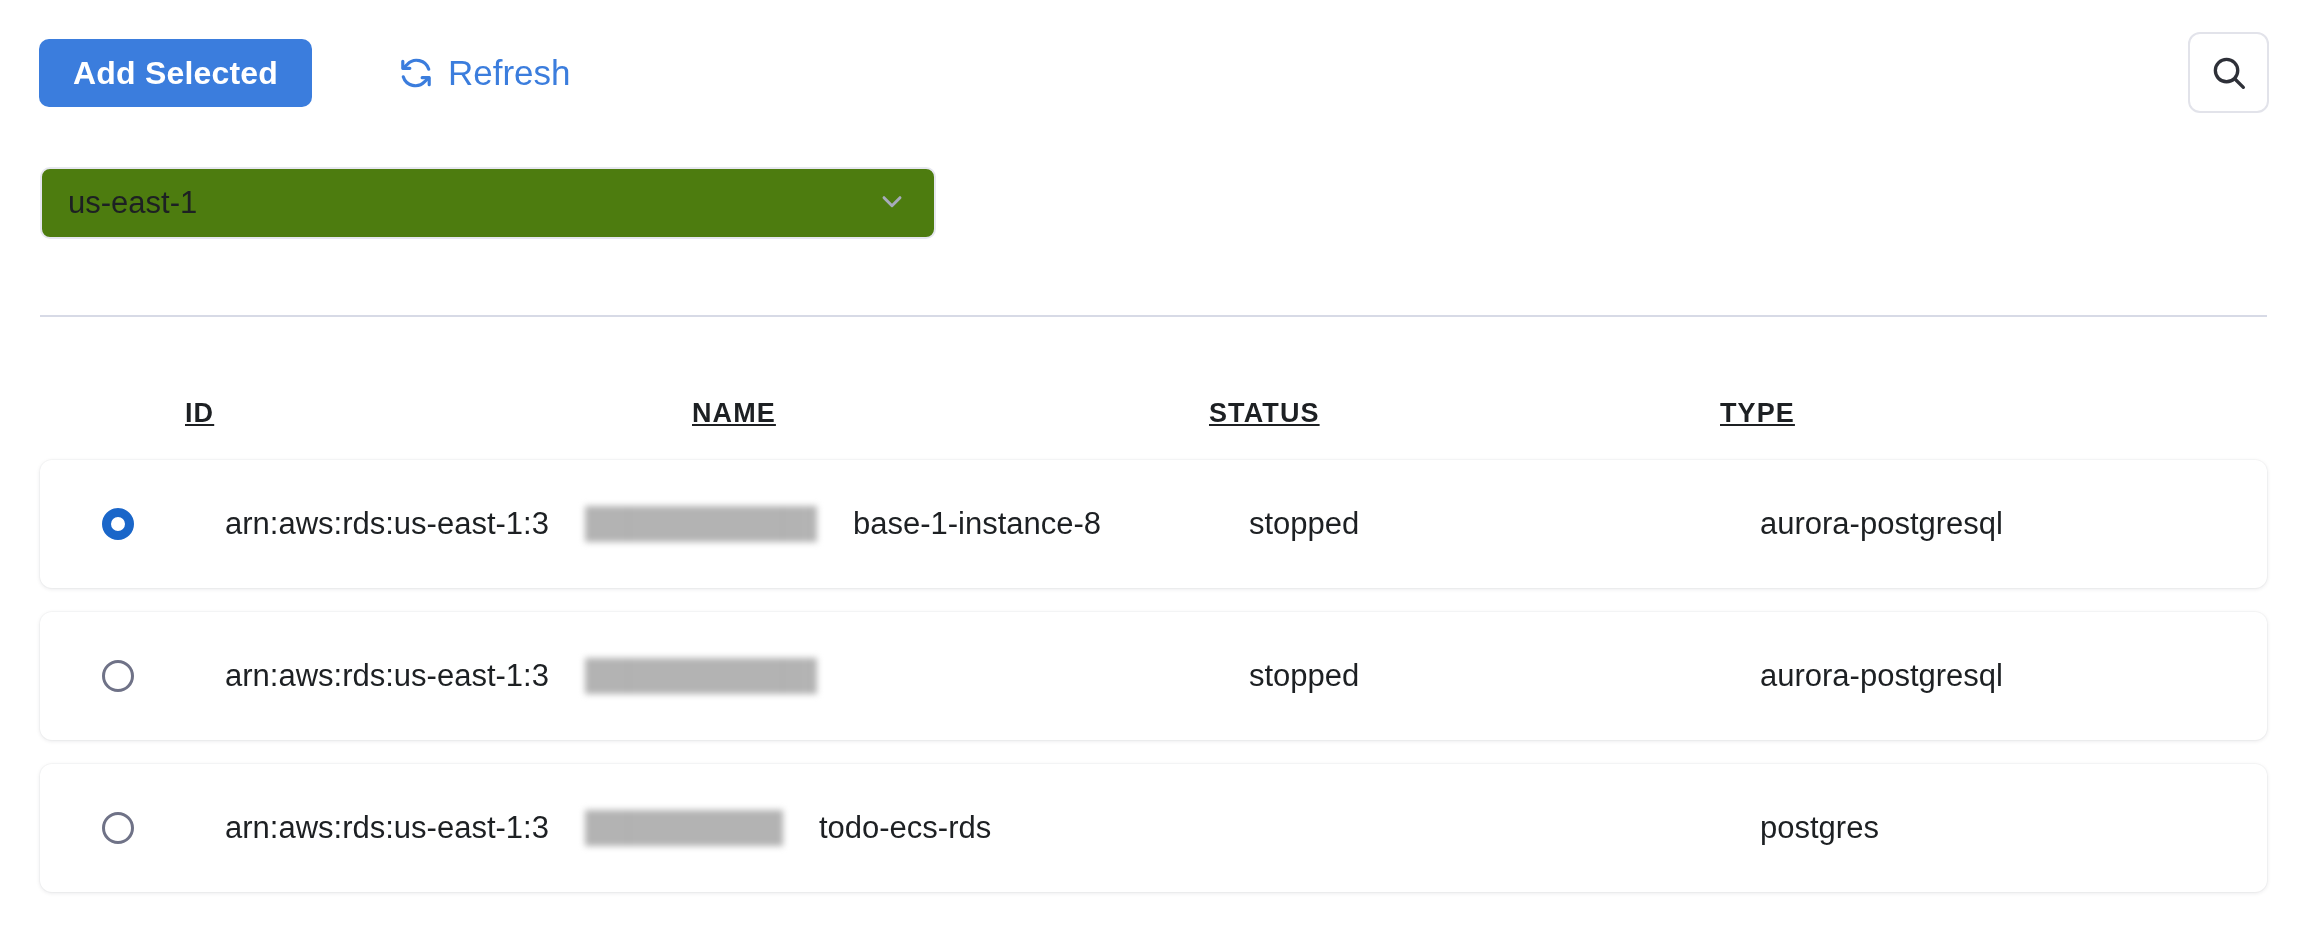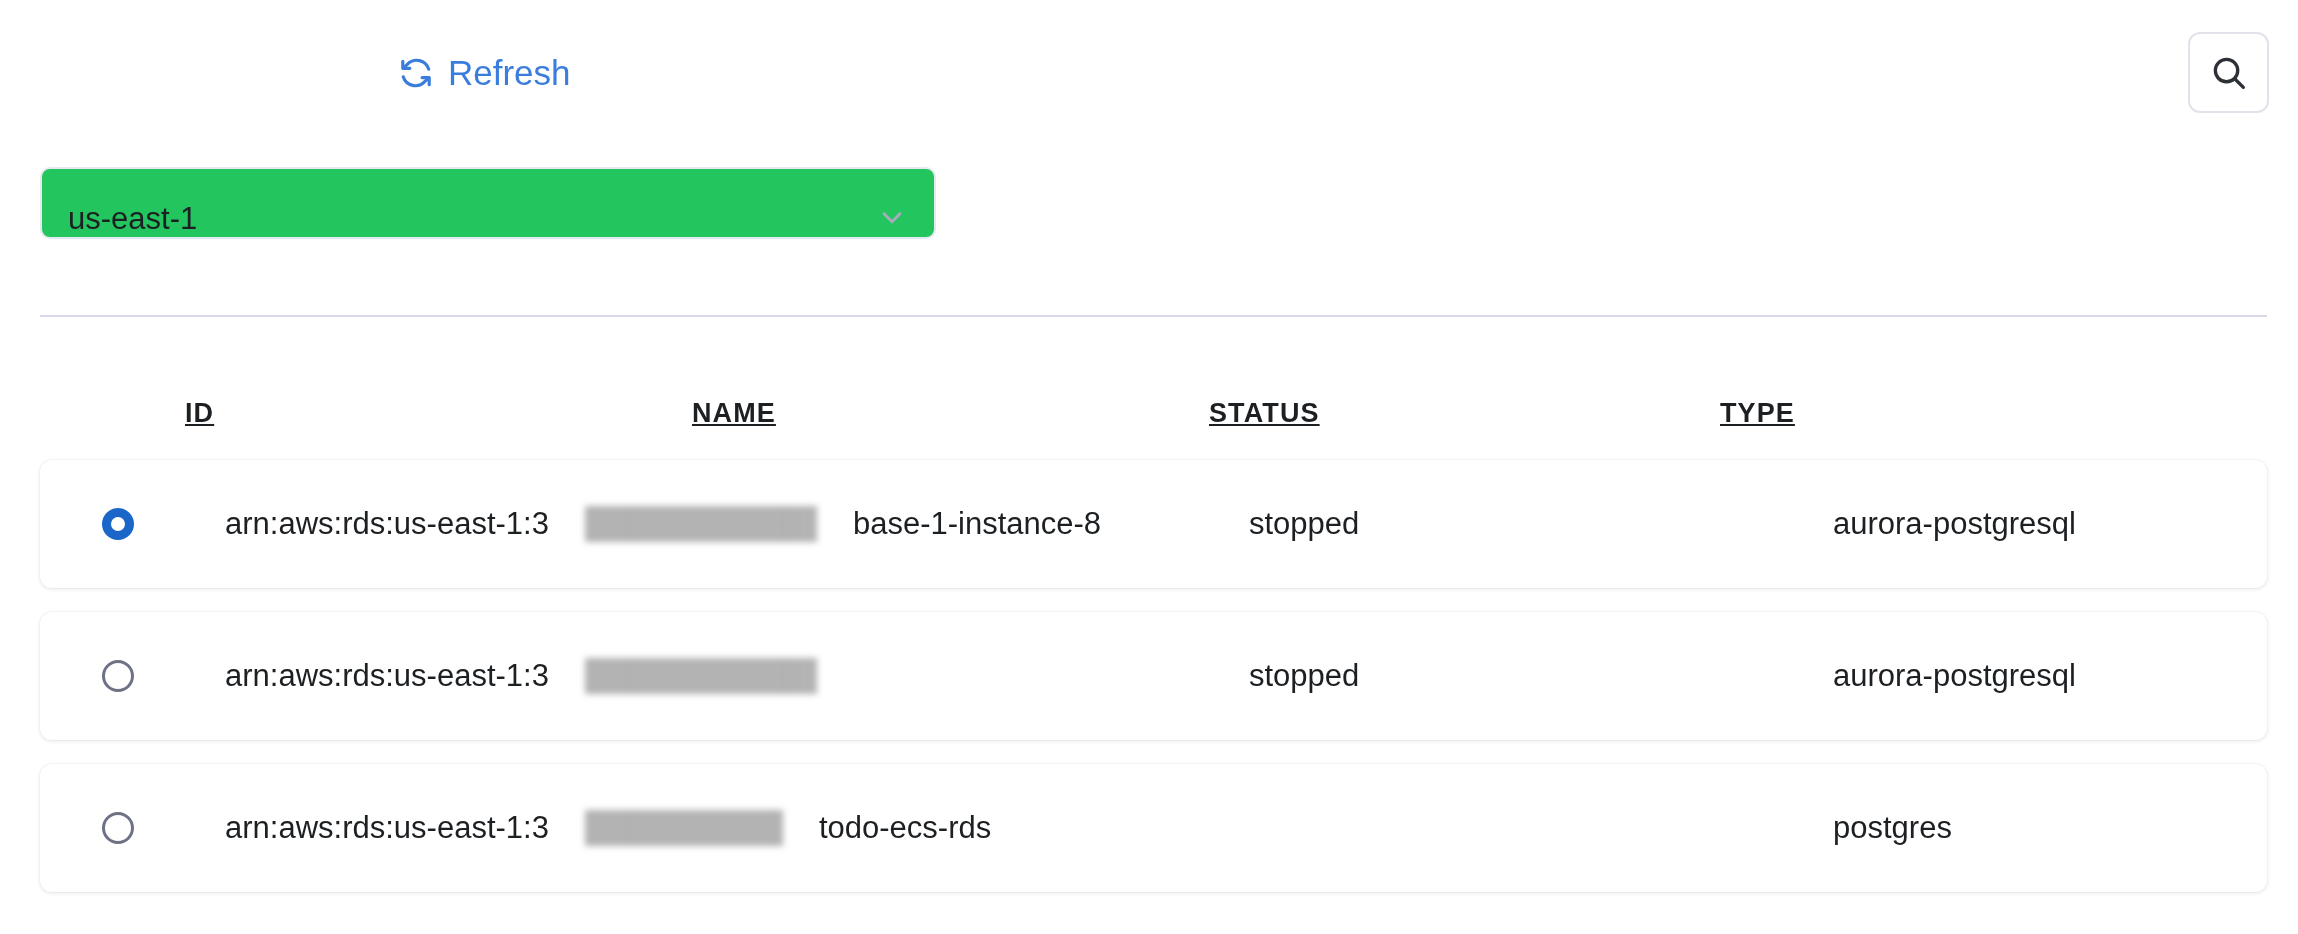--- a/index.html
+++ b/index.html
@@ -81,23 +81,23 @@
   
   .region-select {
     position: absolute;
     left: 40px;
     top: 167px;
     width: 896px;
     height: 72px;
     box-sizing: border-box;
     border: 2px solid #e6e7ef;
     border-radius: 10px;
-    background: #22c55e;
-    display: flex;
-    align-items: flex-end;
+    background: #4d7c0f;
+    display: flex;
+    align-items: center;
     padding: 0 26px;
     cursor: pointer;
   }
   .region-select .value {
     font-size: 31px;
     color: #1d2023;
     flex: 1;
   }
   .region-select .chev { display: block; }
 
@@ -153,21 +153,21 @@
     height: 128px;
     display: flex;
     align-items: center;
     font-size: 31px;
     color: #1d2023;
     white-space: nowrap;
   }
   .cell.c-radio  { left: 62px; width: 70px; justify-content: flex-start; }
   .cell.c-id     { left: 185px; }
   .cell.c-status { left: 1209px; }
-  .cell.c-type   { left: 1793px; }
+  .cell.c-type   { left: 1720px; }
 
   .radio {
     width: 32px;
     height: 32px;
     border-radius: 50%;
     box-sizing: border-box;
     border: 3px solid #6f7287;
     background: #ffffff;
     display: block;
   }
@@ -195,20 +195,21 @@
   }
   .arn .redact.w1 { width: 232px; }
   .arn .redact.w2 { width: 232px; }
   .arn .redact.w3 { width: 198px; }
 </style>
 </head>
 <body>
 
 <div class="toolbar">
 
+  <button class="add-selected-btn">Add Selected</button>
 
   <button class="refresh-btn">
     <span>
       <svg width="36" height="36" viewBox="0 0 24 24" fill="none" stroke="#3b7ddd" stroke-width="2.1" stroke-linecap="round" stroke-linejoin="round">
         <path d="M20.5 9.5A8.5 8.5 0 0 0 6.2 6.2L3.5 8.7"></path>
         <polyline points="3.2 4.2 3.2 8.9 7.9 8.9"></polyline>
         <path d="M3.5 14.5A8.5 8.5 0 0 0 17.8 17.8l2.7-2.5"></path>
         <polyline points="20.8 19.8 20.8 15.1 16.1 15.1"></polyline>
       </svg>
     </span>

